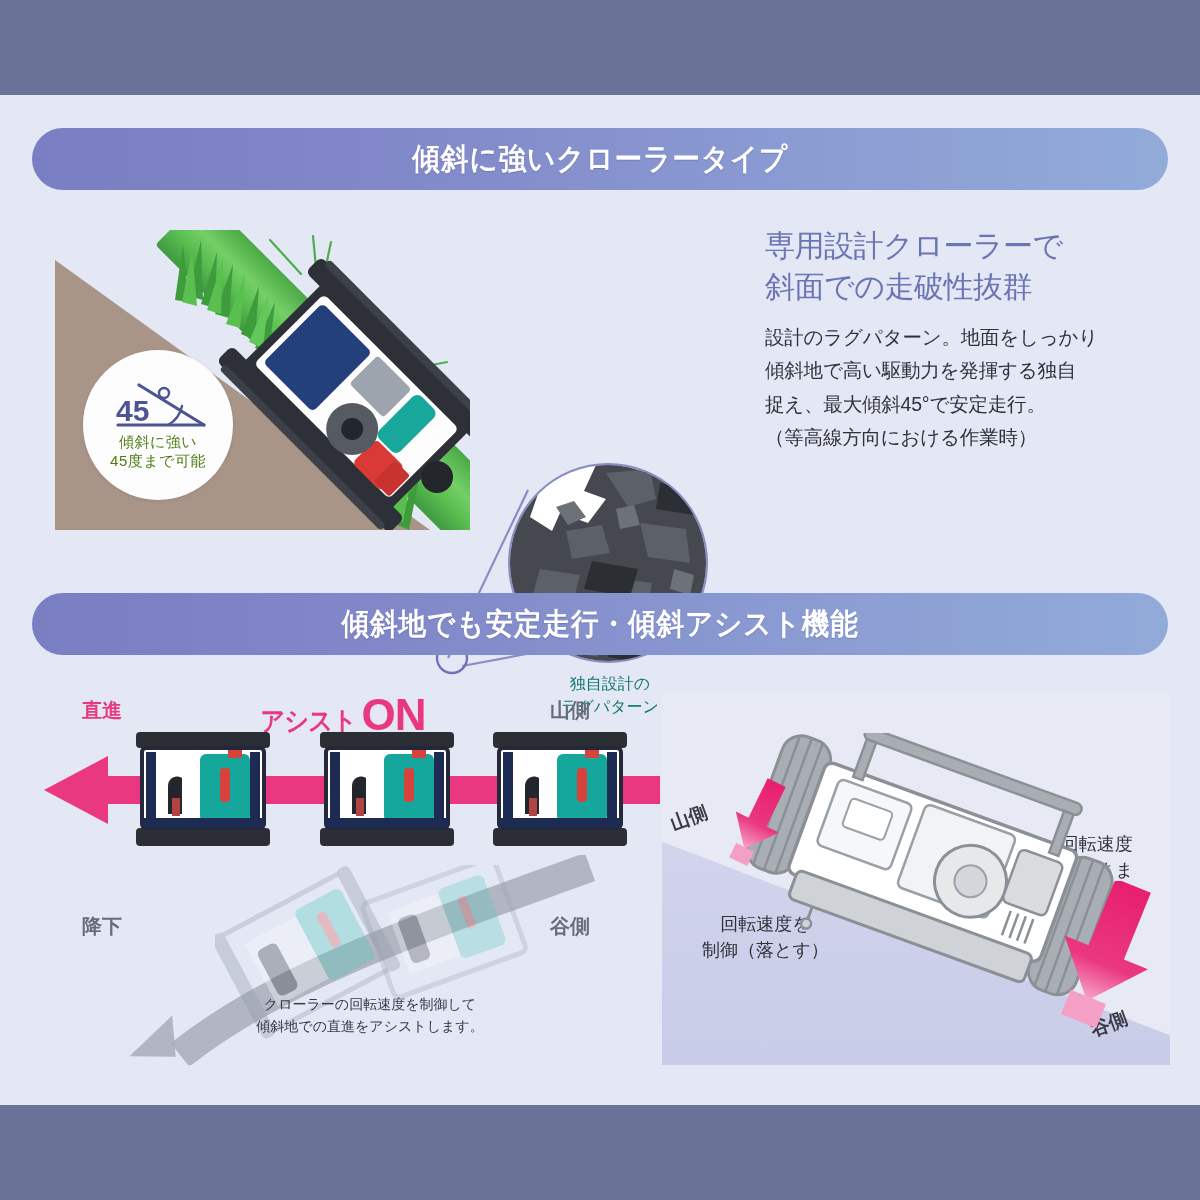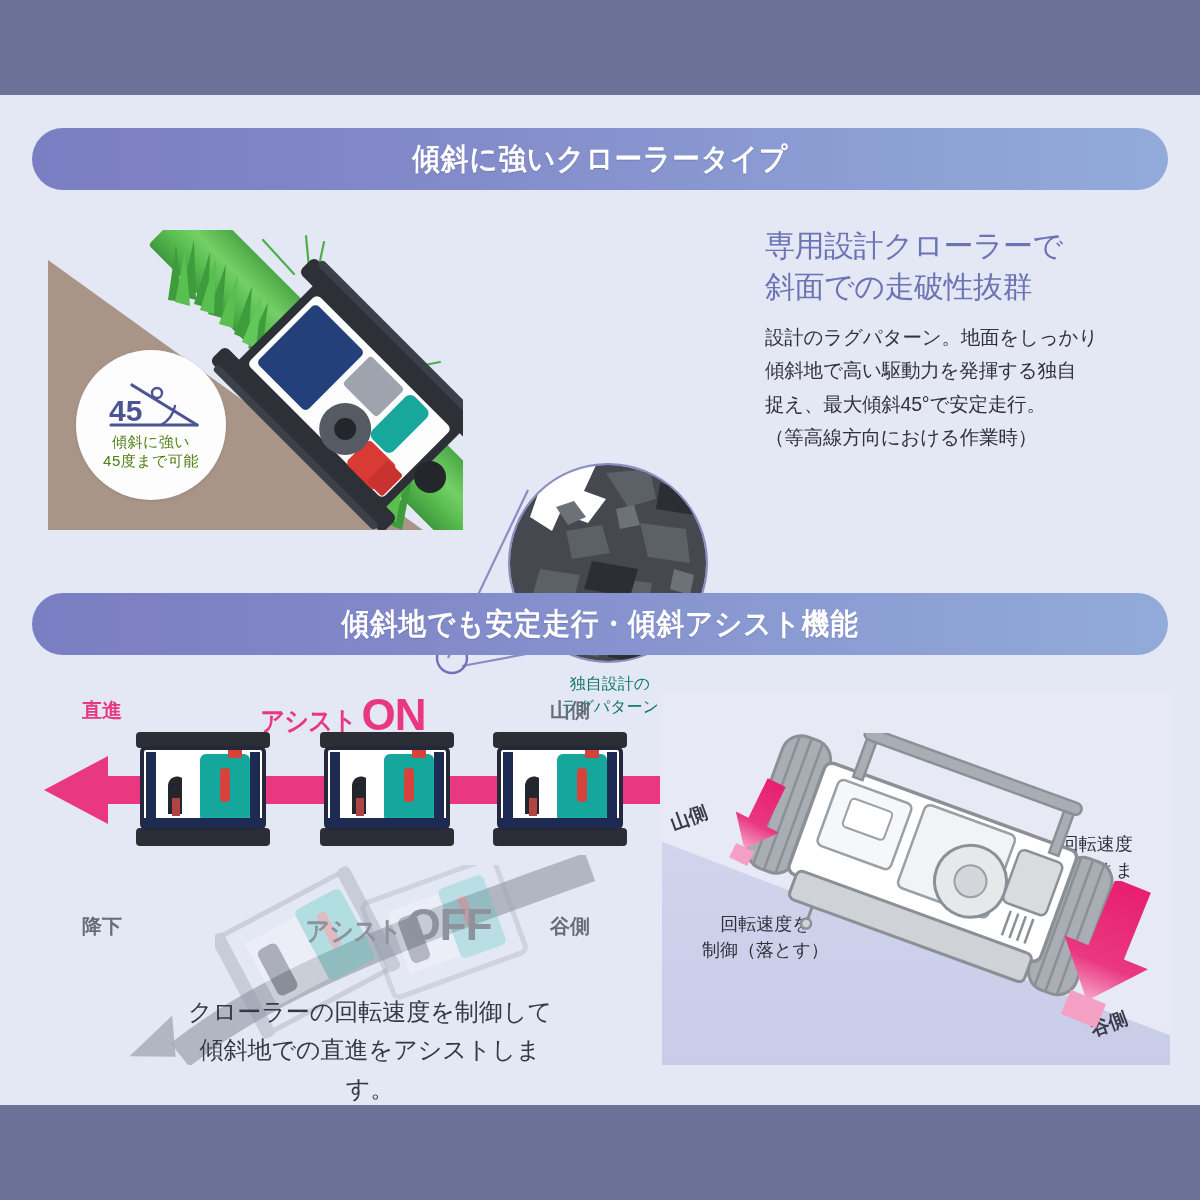--- a/index.html
+++ b/index.html
@@ -29,21 +29,21 @@
     transform:scaleX(0.92); white-space:nowrap;
     text-shadow:0 1px 1px rgba(60,60,110,.25);
   }
   #banner1 { top:33px;justify-content:center; }
   #banner2 { top:498px; }
 
   
   .sec1 { position:absolute; left:0; top:115px; width:1200px; height:360px; }
 
   .slope-box {
-    position:absolute; left:48px; top:20px; width:415px; height:300px;
+    position:absolute; left:55px; top:20px; width:415px; height:300px;
     overflow:hidden;
   }
   .soil {
     position:absolute; left:0; top:30px; width:375px; height:270px;
     background:#a99488;
     clip-path: polygon(0 0, 100% 100%, 0 100%);
   }
   .grass-band {
     position:absolute; left:90px; top:-10px; width:70px; height:430px;
     background:linear-gradient(90deg,#3f9a3f 0%, #5bbf52 35%, #74cf66 60%, #4aa846 100%);
@@ -99,21 +99,21 @@
   .assist-kana { font-size:27px; font-weight:bold; letter-spacing:-1px; transform:scaleX(.9); display:inline-block; }
   .assist-big  { font-size:44px; font-weight:bold; letter-spacing:-1px; }
   .on-color  { color:#ea3880; }
   .off-color { color:#8d929c; }
 
   .mower-row { position:absolute; left:0; top:55px; width:630px; height:170px; }
   .mini-mower { position:absolute; width:150px; height:118px; }
 
   .assist-note {
     position:absolute; left:150px; top:318px; width:380px; text-align:center;
-    color:#333a45; font-size:24px; line-height:1.6;
+    color:#333a45; font-size:14px; line-height:1.6;
   }
 
   .right-slope { position:absolute; left:0; top:0; width:508px; height:372px; background:#e7e9f5; }
   .rs-ground {
     position:absolute; left:0; top:0; width:508px; height:372px;
     background:linear-gradient(180deg,#d7d9ee 0%, #c9cce8 100%);
     clip-path: polygon(0 40%, 100% 92%, 100% 100%, 0 100%);
   }
   .rot-lbl { position:absolute; font-size:19px; font-weight:bold; color:#3b3b47; white-space:nowrap; }
   .flat-lbl { position:absolute; font-size:18px; color:#31313c; line-height:1.45; white-space:nowrap; }
@@ -374,23 +374,20 @@
             <rect x="92" y="38" width="10" height="34" rx="4" fill="#d8423c"></rect>
             <path d="M40 84 L40 56 C40 48 48 44 54 48 L54 84 Z" fill="#23262d"></path>
             <rect x="44" y="68" width="8" height="18" fill="#b24343"></rect>
             <rect x="14" y="88" width="122" height="10" fill="#1d2a52"></rect>
             <rect x="100" y="20" width="14" height="8" fill="#d8423c"></rect>
           </svg>
         </div>
 
         <div class="lbl lbl-gray" style="left:52px; top:238px;">降下</div>
 
-        <div class="assist-off">
-          <span class="assist-kana off-color">アシスト</span><span class="assist-big off-color">OFF</span>
-        </div>
 
         <div class="lbl lbl-gray" style="left:520px; top:238px;">谷側</div>
 
         <div class="assist-note">
           <div>クローラーの回転速度を制御して</div>
           <div>傾斜地での直進をアシストします。</div>
         </div>
       </div>
 
       <div class="assist-right">

